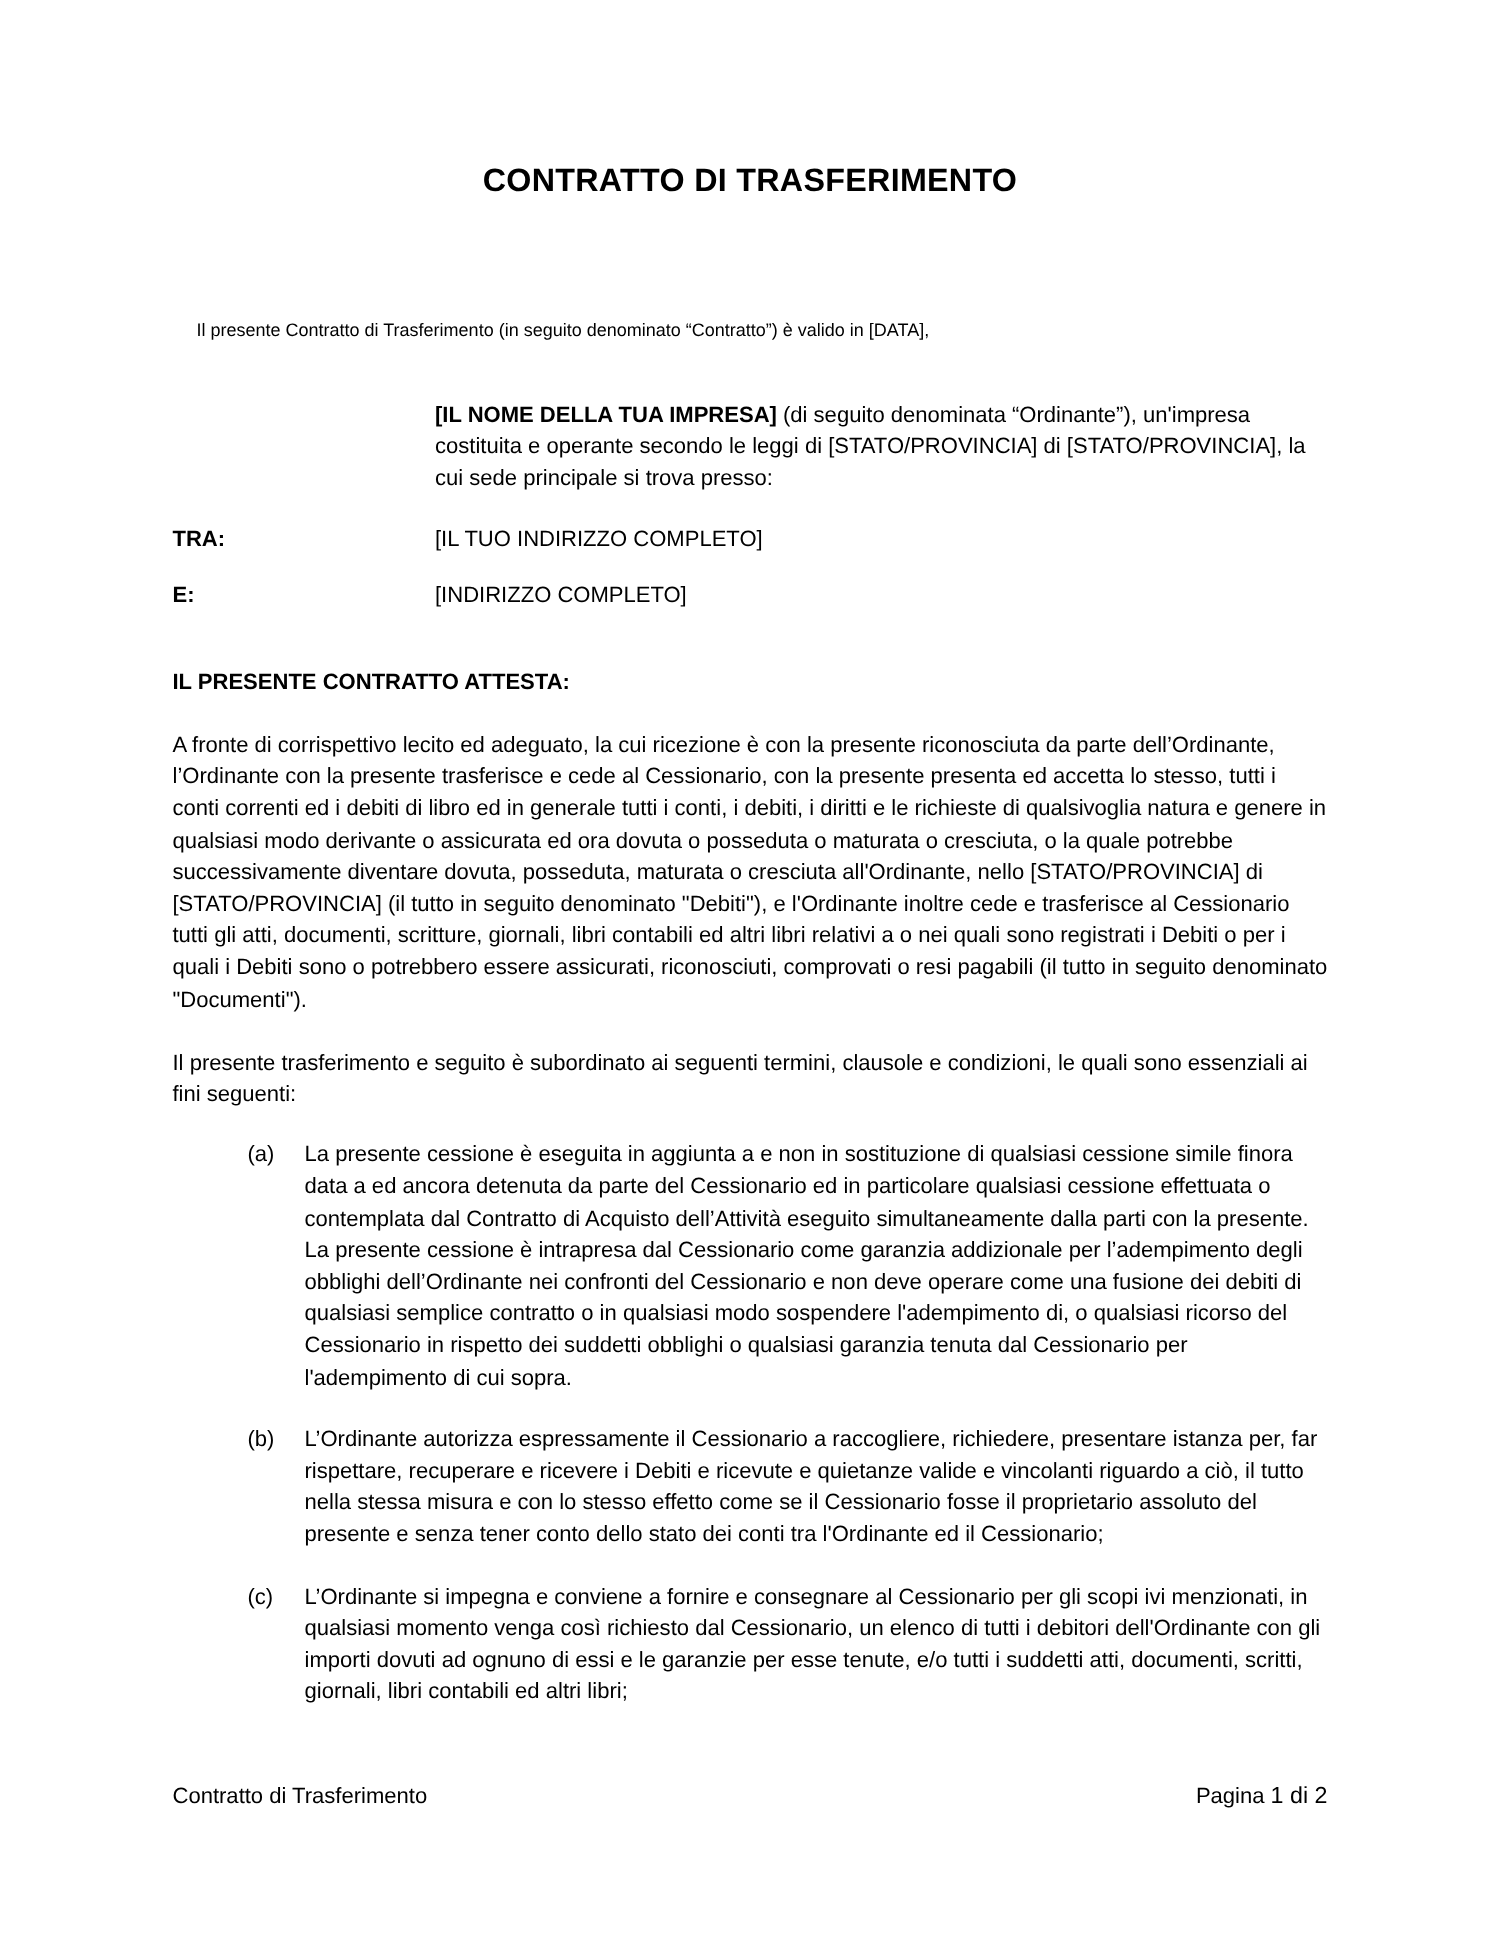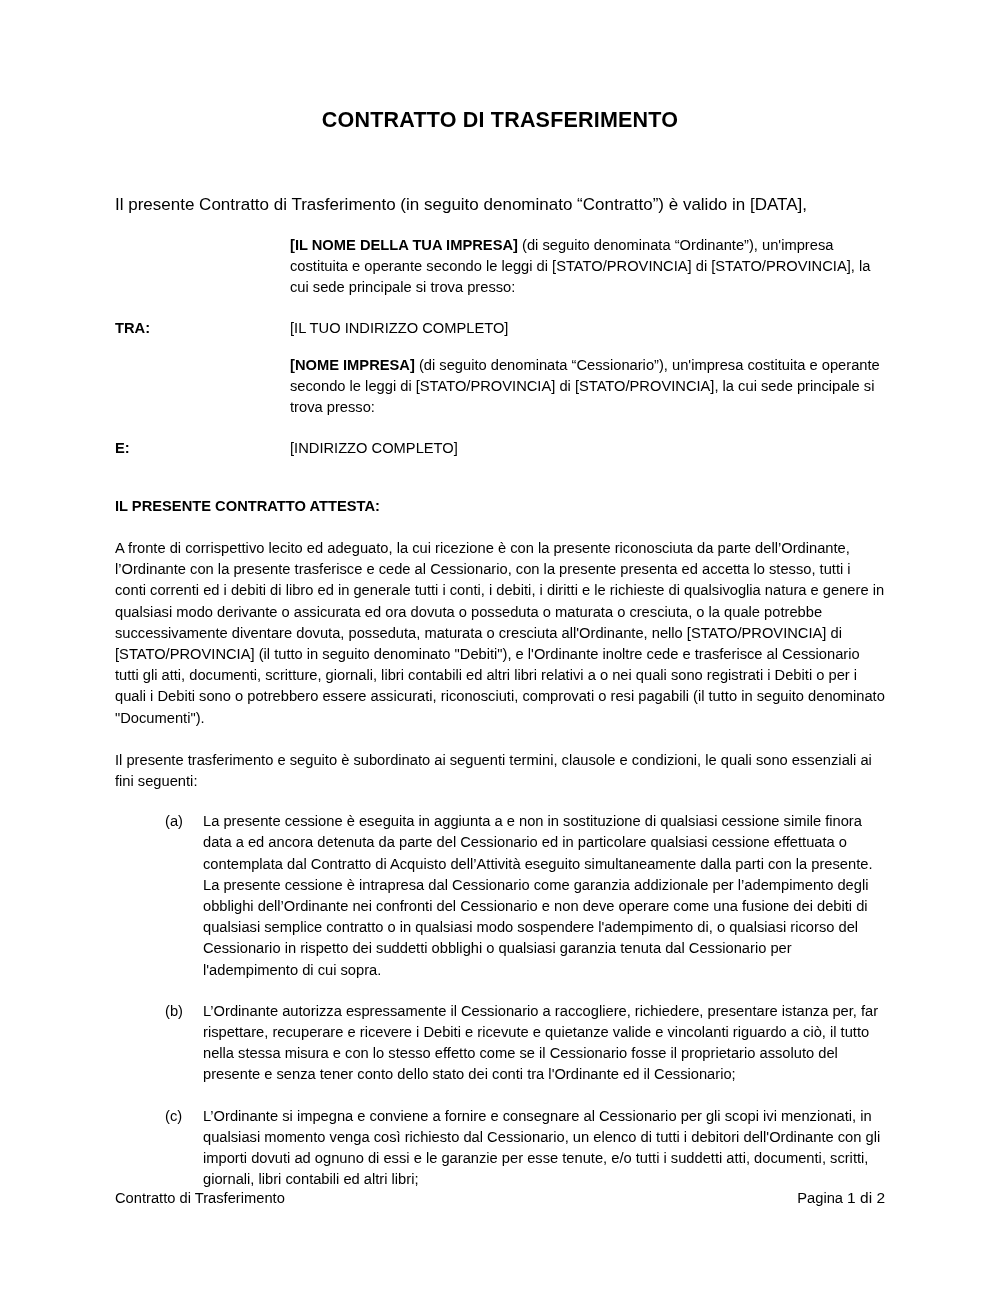--- a/index.html
+++ b/index.html
@@ -32,23 +32,23 @@
   }
   .doc-title {
     text-align: center;
     font-size: 21.5px;
     font-weight: bold;
     letter-spacing: 0.2px;
     margin: 0;
     padding-top: 108px;
   }
   .intro {
-    font-size: 17px;
+    font-size: 12px;
     line-height: 21px;
-    margin: 0;
+    margin: 16px;
     padding-top: 61px;
   }
   
   .parties {
     padding-top: 20px;
   }
   .party-row {
     display: flex;
     align-items: flex-end;
     margin-bottom: 0;
@@ -150,21 +150,20 @@
         <div class="party-label">TRA:</div>
         <div class="party-body">
           <p><b>[IL NOME DELLA TUA IMPRESA]</b><span> (di seguito denominata “Ordinante”), un'impresa costituita e operante secondo le leggi di [STATO/PROVINCIA] di [STATO/PROVINCIA], la cui sede principale si trova presso:</span></p>
           <p>[IL TUO INDIRIZZO COMPLETO]</p>
         </div>
       </div>
 
       <div class="party-row">
         <div class="party-label">E:</div>
         <div class="party-body">
-          <p><b>[NOME IMPRESA]</b><span> (di seguito denominata “Cessionario”), un'impresa costituita e operante secondo le leggi di [STATO/PROVINCIA] di [STATO/PROVINCIA], la cui sede principale si trova presso:</span></p>
           <p>[INDIRIZZO COMPLETO]</p>
         </div>
       </div>
 
     </div>
 
     <h2 class="attests-heading">IL PRESENTE CONTRATTO ATTESTA:</h2>
 
     <p class="body-para">A fronte di corrispettivo lecito ed adeguato, la cui ricezione è con la presente riconosciuta da parte dell’Ordinante, l’Ordinante con la presente trasferisce e cede al Cessionario, con la presente presenta ed accetta lo stesso, tutti i conti correnti ed i debiti di libro ed in generale tutti i conti, i debiti, i diritti e le richieste di qualsivoglia natura e genere in qualsiasi modo derivante o assicurata ed ora dovuta o posseduta o maturata o cresciuta, o la quale potrebbe successivamente diventare dovuta, posseduta, maturata o cresciuta all'Ordinante, nello [STATO/PROVINCIA] di [STATO/PROVINCIA] (il tutto in seguito denominato "Debiti"), e l'Ordinante inoltre cede e trasferisce al Cessionario tutti gli atti, documenti, scritture, giornali, libri contabili ed altri libri relativi a o nei quali sono registrati i Debiti o per i quali i Debiti sono o potrebbero essere assicurati, riconosciuti, comprovati o resi pagabili (il tutto in seguito denominato "Documenti").</p>
 

